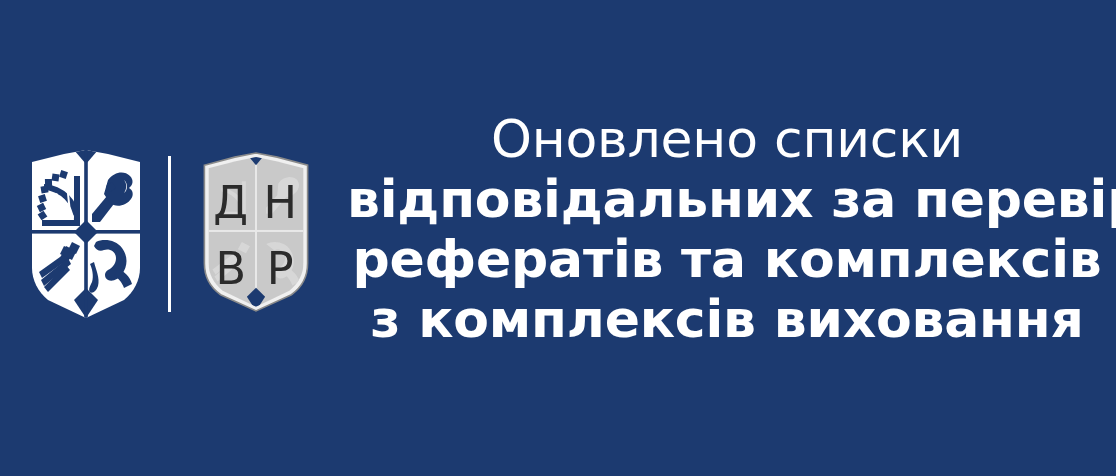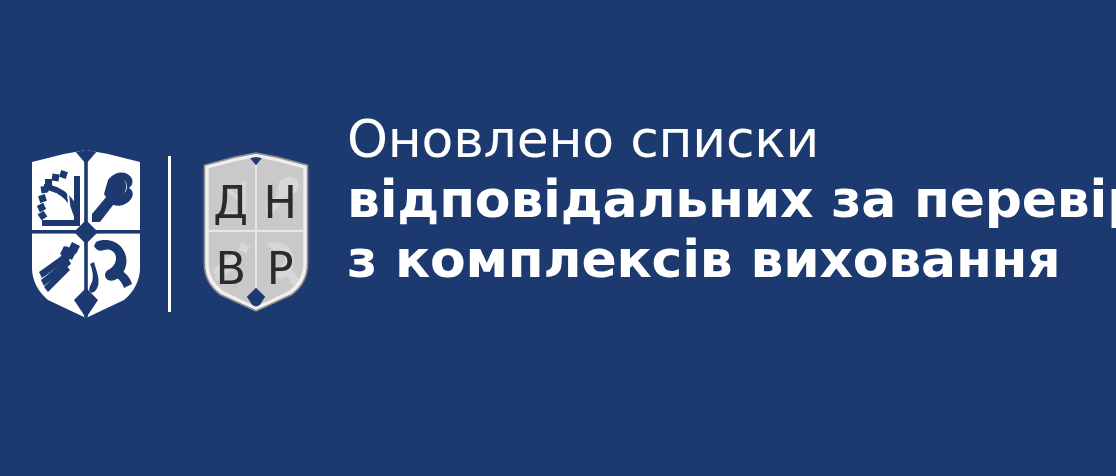--- a/index.html
+++ b/index.html
@@ -44,20 +44,21 @@
   }
 
   .shield-wrap.secondary { width: 114px; height: 170px; }
 
   
   .headline {
     position: absolute;
     left: 347px;
     top: 109px;
     width: 760px;
+    text-align: center;
   }
   .headline .line {
     color: #ffffff;
     font-size: 52px;
     line-height: 60px;
     white-space: nowrap;
     letter-spacing: -0.2px;
   }
   .headline .line.light  { font-weight: 400; }
   .headline .line.strong { font-weight: 700; }
@@ -216,16 +217,17 @@
             <text x="80" y="133" font-size="44" text-anchor="middle">Р</text>
           </g>
         </g>
       </svg>
     </div>
   </div>
 
   <div class="headline">
     <div class="line light">Оновлено списки</div>
     <div class="line strong">відповідальних за перевірку</div>
+    <div class="line strong">рефератів та комплексів</div>
     <div class="line strong">з комплексів виховання</div>
   </div>
 
 </div>
 
 </body></html>

